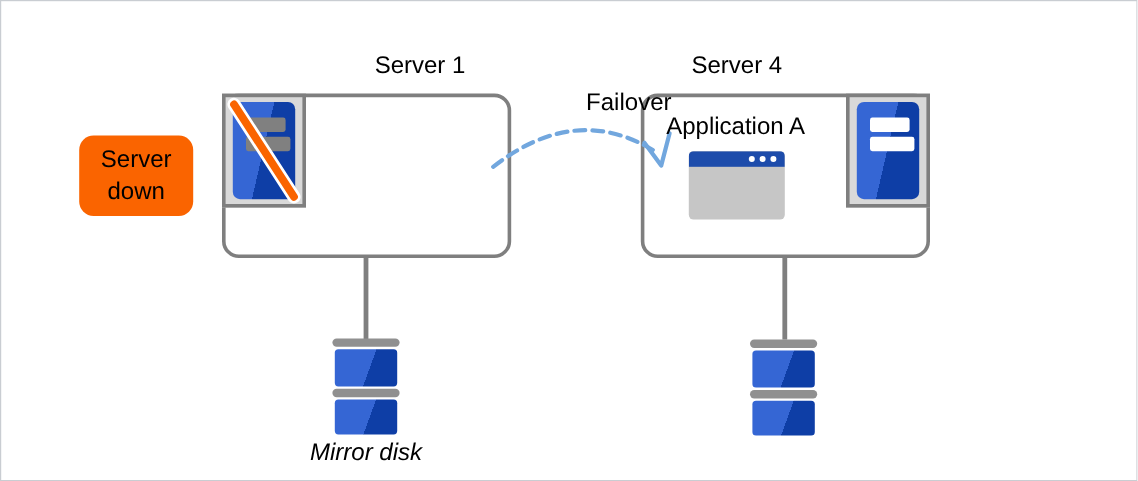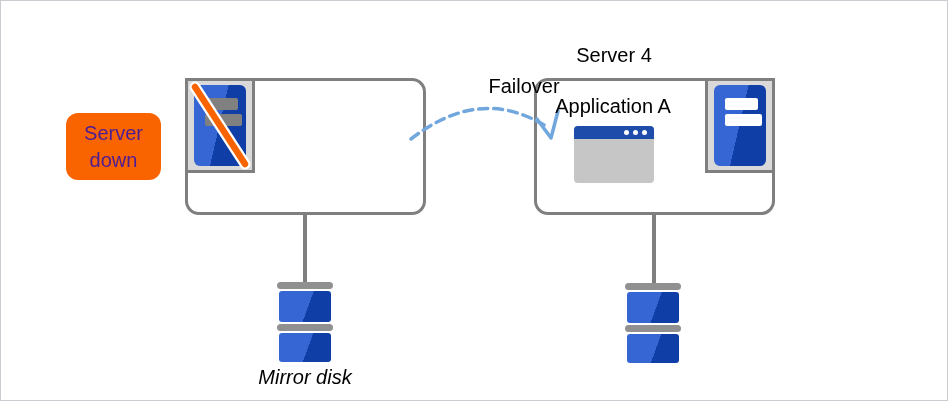--- a/index.html
+++ b/index.html
@@ -35,21 +35,21 @@
   }
   .server1-box { left: 184px; top: 77px; }
   .server2-box { left: 533px; top: 77px; }
 
   .badge {
     position: absolute;
     left: 65px; top: 112px;
     width: 95px; height: 67px;
     background: var(--accent-orange, #fa6400);
     border-radius: 12px;
-    color: #4c1d95;
+    color: #000000;
     font-size: 20px;
     line-height: 27px;
     text-align: center;
     display: flex;
     align-items: center;
     justify-content: center;
     padding: 2px 6px;
   }
 
   .icon-frame {
@@ -166,20 +166,21 @@
 <div class="canvas">
 
   <svg class="arrow-svg" viewBox="0 0 948 401">
     <path class="arc" d="M 410 138 Q 478 85 543 124"></path>
     <path class="arrowhead" d="M 536 118 L 550 137 L 557 110"></path>
   </svg>
 
   <div class="server-box server1-box"></div>
   <div class="server-box server2-box"></div>
 
+  <div class="diagram-label t-server1">Server 1</div>
   <div class="diagram-label t-server2">Server 4</div>
   <div class="diagram-label t-failover">Failover</div>
   <div class="diagram-label t-application">Application A</div>
   <div class="diagram-label t-mirrordisk">Mirror disk</div>
 
   <div class="badge">
     <span>Server down</span>
   </div>
 
   <div class="icon-frame icon-frame-1">

